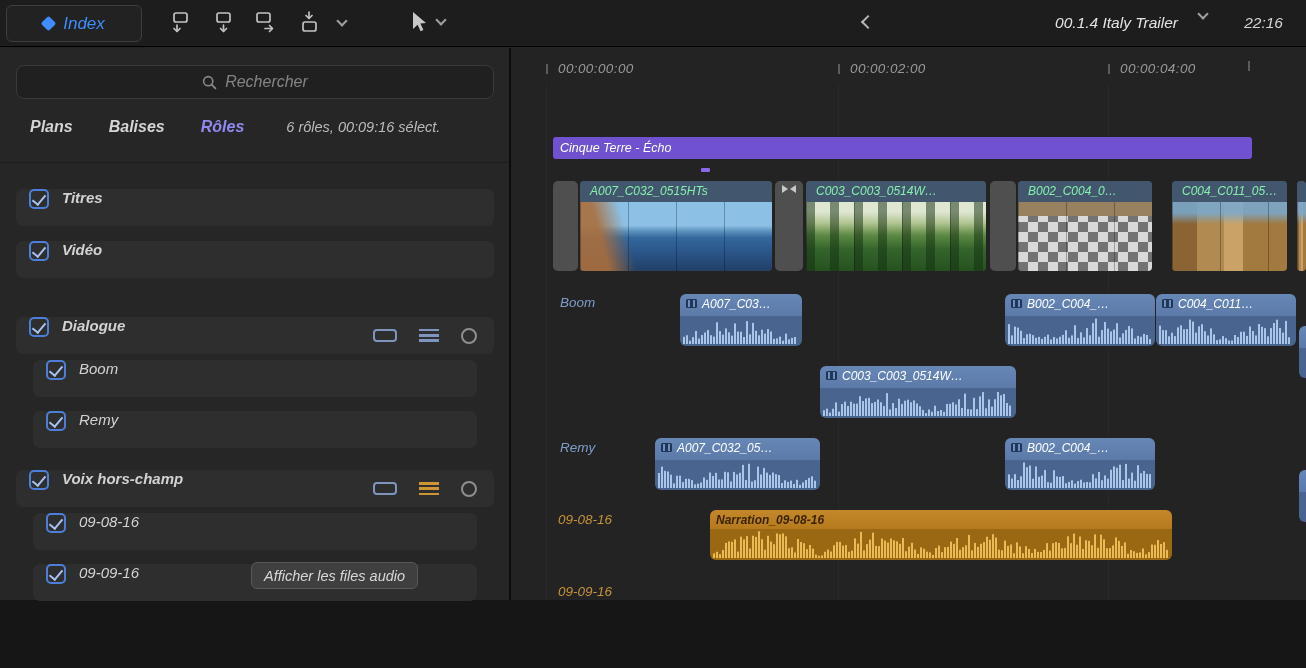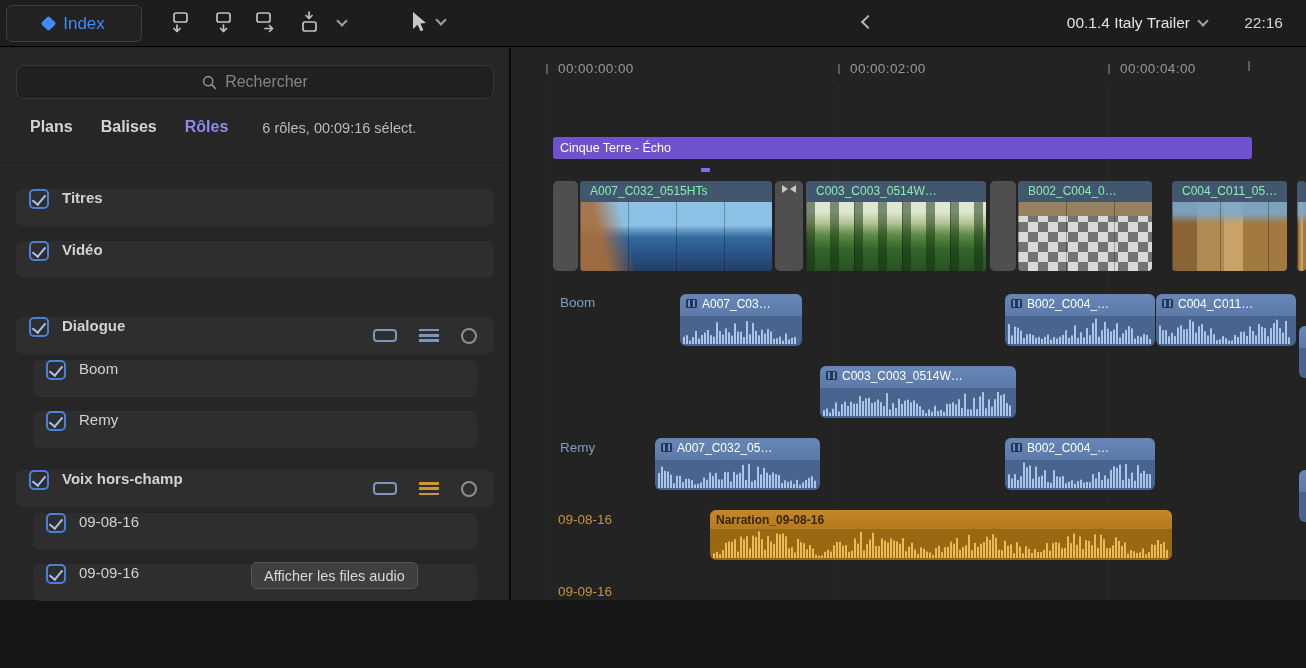--- a/index.html
+++ b/index.html
@@ -1,48 +1,48 @@
 <!DOCTYPE html>
 <html><head>
 <meta charset="utf-8">
 <style>
   * { margin:0; padding:0; box-sizing:border-box; }
   html,body { width:1306px; height:668px; overflow:hidden; background:#161616;
               font-family:"Liberation Sans", sans-serif; }
-  .app { position:relative; width:1306px; height:600px; background:#232323; }
+  .app { position:relative; width:1306px; height:600px; background:#232323;font-style:italic; }
 
   
   .toolbar { position:absolute; top:0; left:0; right:0; height:47px; background:#1d1d1d;
              border-bottom:1px solid #000; z-index:10; }
   .index-btn { position:absolute; left:6px; top:5px; width:136px; height:37px;
                border:1px solid #3e3e3e; border-radius:6px; background:#222;
                display:flex; align-items:center; justify-content:center; gap:9px;
                color:#3f8cff; font-size:17px; }
   .diamond { width:11px; height:11px; background:#3f8cff; transform:rotate(45deg); border-radius:2px; }
   .edit-tools { position:absolute; left:166px; top:10px; display:flex; align-items:center; gap:15px; }
   .tool-icon { fill:none; stroke:#c2c2c2; stroke-width:1.7; stroke-linecap:round; stroke-linejoin:round; }
   .pointer-tool { position:absolute; left:408px; top:10px; display:flex; align-items:center; gap:9px; }
   .chev { display:inline-block; width:8px; height:8px;
           border-right:2px solid #9f9f9f; border-bottom:2px solid #9f9f9f;
           transform:rotate(45deg); margin-top:-4px; }
   .chev-left { position:absolute; left:863px; top:17px; width:10px; height:10px;
                border:none; border-left:2.5px solid #b5b5b5; border-bottom:2.5px solid #b5b5b5;
                transform:rotate(45deg); }
-  .project { position:absolute; right:99px; top:14px; display:flex; align-items:center; gap:9px;
+  .project { position:absolute; right:99px; top:14px; display:flex; align-items:flex-start; gap:21px;
              color:#e3e3e3; font-size:15.5px; }
   .duration { position:absolute; right:23px; top:14px; color:#d4d4d4; font-size:15.5px; }
 
   
   .sidebar { position:absolute; top:48px; left:0; width:511px; bottom:0; background:#262626;
              border-right:2px solid #0c0c0c; }
   .search { position:absolute; left:16px; top:17px; width:478px; height:34px;
             background:#202020; border:1px solid #3a3a3a; border-radius:8px;
             display:flex; align-items:center; justify-content:center; gap:8px;
             color:#848484; font-size:16px; }
-  .tabs { position:absolute; left:30px; top:70px; right:12px; display:flex; align-items:flex-end; gap:28px; }
+  .tabs { position:absolute; left:30px; top:70px; right:12px; display:flex; align-items:center; gap:36px; }
   .tab { font-size:16px; font-weight:700; color:#d4d4d4; cursor:default; }
   .tab.active { color:#8f8af2; }
   .summary { font-size:14.5px; color:#bbbbbb; margin-left:6px; white-space:nowrap; }
   .list-sep { position:absolute; left:0; right:0; top:114px; border-top:1px solid #1d1d1d; }
 
   .role-row { position:absolute; left:16px; width:478px; height:37px; background:#2e2e2e;
               border-radius:7px; display:flex; padding:0 13px; }
   .role-row.sub { left:33px; width:444px; }
   .checkbox { width:20px; height:20px; border:2px solid #4d7fd9; border-radius:5px;
               position:relative; flex:none; }

